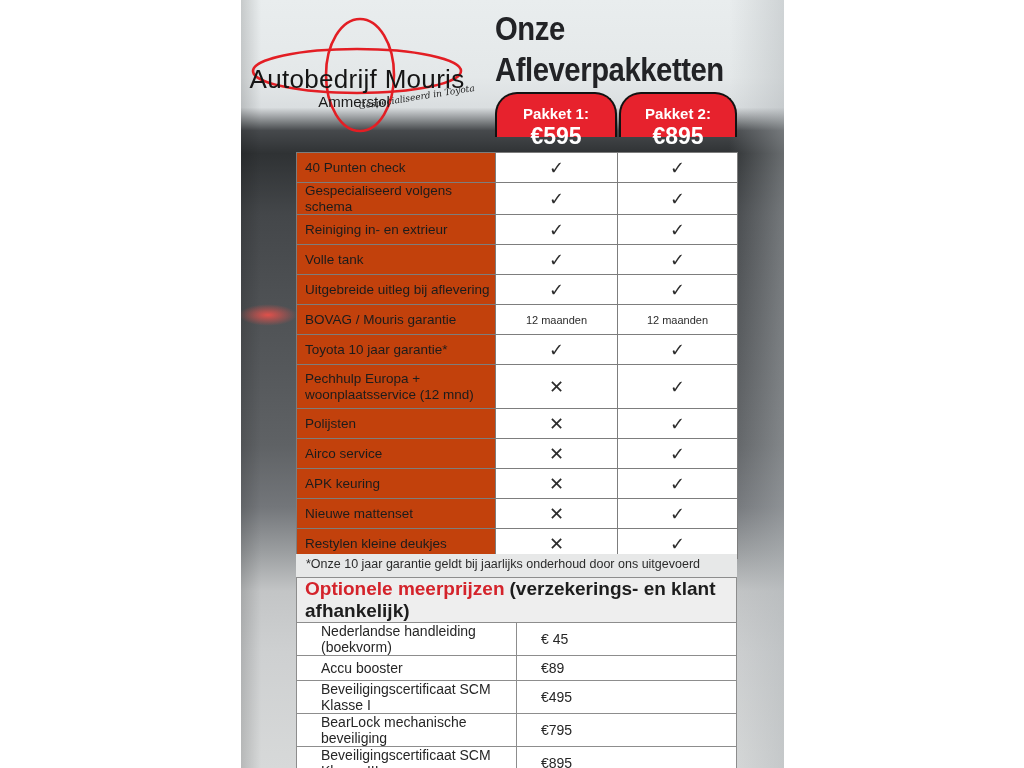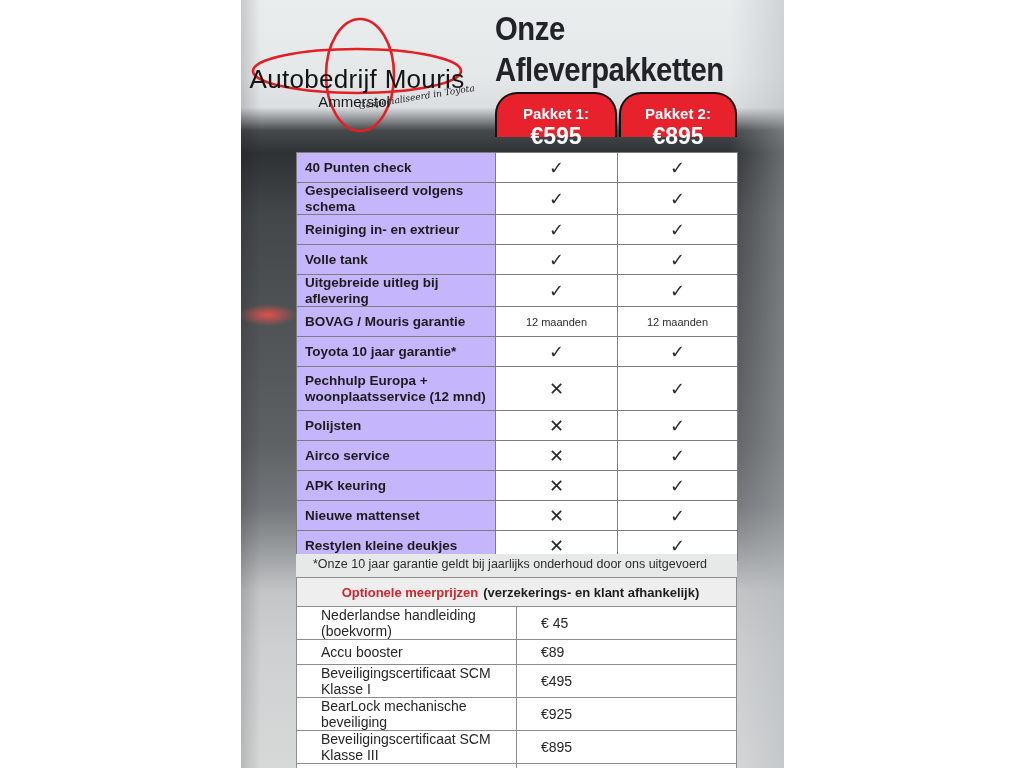--- a/index.html
+++ b/index.html
@@ -57,43 +57,43 @@
   .tab-label { margin-top:11px; font-size:15px; font-weight:bold; }
   .tab-price { margin-top:1px; font-size:23px; font-weight:bold; }
   
   table { border-collapse:collapse; table-layout:fixed; }
   .cmp-table {
     position:absolute; left:55px; top:152px; width:441px; background:#ffffff;
   }
   .cmp-table td { border:1px solid #7d7d7d; height:30px; overflow:hidden; }
   .cmp-table tr.tall td { height:44px; }
   .cmp-table td.lbl {
-    width:199px; background:#c4b5fd; font-size:13.5px; font-weight:bold;
+    width:199px; background:#c2410c; font-size:13.5px; font-weight:normal;
     color:#1c1c1c; padding:0 4px 0 8px; line-height:1.15;
   }
   .cmp-table td.val { text-align:center; vertical-align:middle; background:#fff; }
   .cmp-table td.c1 { width:122px; }
   .cmp-table td.c2 { width:120px; }
   .cmp-table td.glyph { font-size:18px; color:#2c2c2c; }
   .cmp-table td.txt { font-size:11px; color:#2b2b2b; }
   
   .footnote {
     position:absolute; left:55px; top:554px; width:441px; height:23px;
     background:#e7e8e8; color:#2b2b2b; font-size:12.5px; line-height:21px;
-    padding-left:17px;
+    padding-left:10px;
   }
   
   .opt-table {
     position:absolute; left:55px; top:577px; width:441px; background:#ffffff;
     border:1px solid #6f6f6f;
   }
   .opt-table td, .opt-table th { border:1px solid #8d8d8d; }
   .opt-header {
-    height:29px; background:#eeeeee; text-align:center;
-    font-size:13px; padding-left:8px; color:#1d1d1d;
+    height:29px; background:#eeeeee; text-align:left;
+    font-size:19px; padding-left:8px; color:#1d1d1d;
   }
   .opt-header .hl { color:var(--header-red,#d4232b); font-weight:bold; }
   .opt-header .rest { font-weight:bold; margin-left:5px; }
   .opt-table td { height:25px; font-size:14px; color:#262626; padding-left:24px; background:#fff; }
   .opt-table td.olbl { width:221px; }
   .opt-table td.oprice { width:220px; }
 </style>
 </head>
 <body>
 
@@ -210,21 +210,21 @@
           <tr>
             <td class="olbl">Accu booster</td>
             <td class="oprice">€89</td>
           </tr>
           <tr>
             <td class="olbl">Beveiligingscertificaat SCM Klasse I</td>
             <td class="oprice">€495</td>
           </tr>
           <tr>
             <td class="olbl">BearLock mechanische beveiliging</td>
-            <td class="oprice">€925</td>
+            <td class="oprice">€795</td>
           </tr>
           <tr>
             <td class="olbl">Beveiligingscertificaat SCM Klasse III</td>
             <td class="oprice">€895</td>
           </tr>
           <tr>
             <td class="olbl">Trekhaak vast/afneembaar</td>
             <td class="oprice">€995 / €1145</td>
           </tr>
         </tbody>

